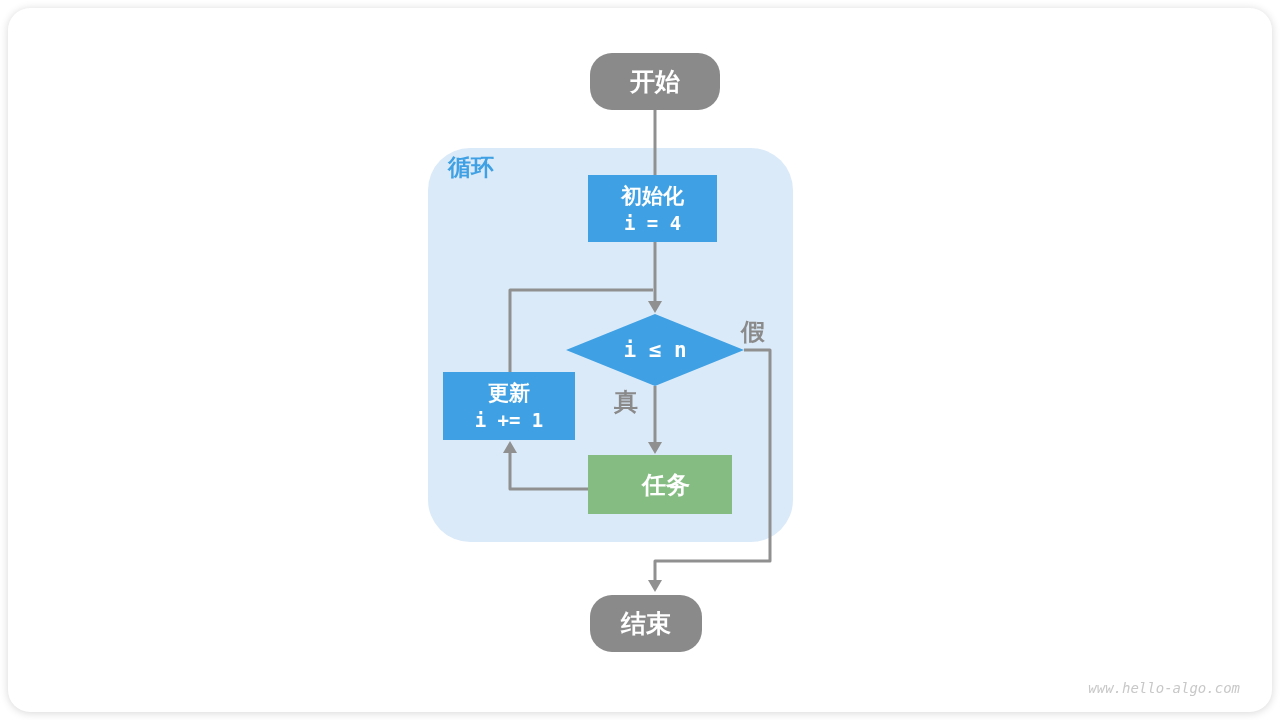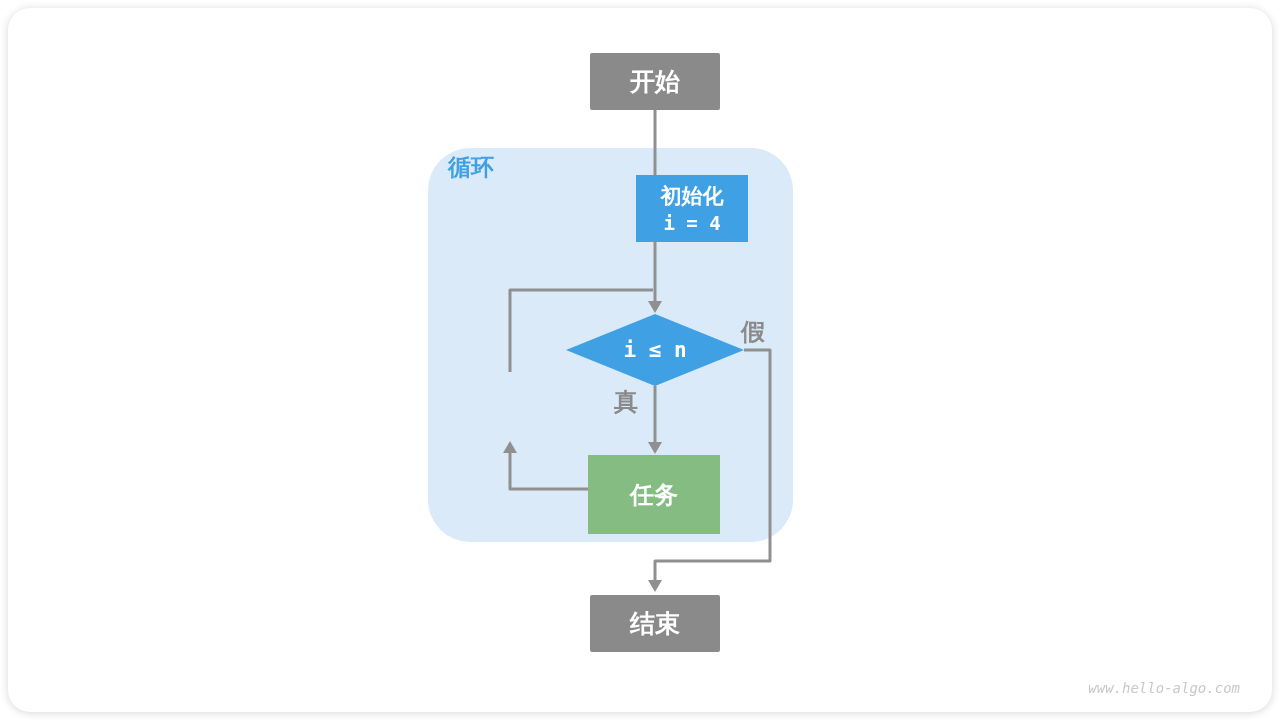--- a/index.html
+++ b/index.html
@@ -68,47 +68,48 @@
     display: flex;
     flex-direction: column;
     align-items: center;
     justify-content: center;
     color: #ffffff;
     z-index: 3;
     text-align: center;
   }
   .terminal {
     background: var(--terminal-gray, #8A8A8A);
-    border-radius: 2px;
+    border-radius: 22px;
     font-size: 25px;
     font-weight: 600;
   }
   .process {
     background: var(--process-blue, #3FA1E3);
   }
   .process .cn-line {
     font-size: 21px;
     font-weight: 600;
     line-height: 28px;
   }
   .process .code-line {
     font-family: "DejaVu Sans Mono", monospace;
     font-size: 19px;
     font-weight: 700;
     line-height: 26px;
   }
   .node-start { left: 590px; top: 53px;  width: 130px; height: 57px; }
-  .node-end   { left: 590px; top: 595px; width: 130px; height: 57px; }
-  .node-init  { left: 588px; top: 175px; width: 112px; height: 67px; margin-left: 48px; }
+  .node-end   { left: 590px; top: 595px; width: 112px; height: 57px; }
+  .node-init  { left: 588px; top: 175px; width: 129px; height: 67px; }
   .node-update{ left: 443px; top: 372px; width: 132px; height: 68px; }
   .node-task  {
-    left: 588px; top: 455px; width: 132px; height: 79px;
+    left: 588px; top: 455px; width: 132px; height: 59px;
     background: var(--task-green, #84BC81);
     font-size: 24px;
     font-weight: 600;
+    padding-left: 12px;
   }
   .node-diamond {
     left: 566px; top: 314px; width: 178px; height: 72px;
     background: var(--process-blue, #3FA1E3);
     clip-path: polygon(50% 0%, 100% 50%, 50% 100%, 0% 50%);
     font-family: "DejaVu Sans Mono", monospace;
     font-size: 21px;
     font-weight: 700;
   }
   .edge-label {
@@ -162,20 +163,24 @@
     <span class="code-line">i = 4</span>
   </div>
 
   <div class="node node-diamond">
     <span>i ≤ n</span>
   </div>
 
   <div class="edge-label edge-label-true">真</div>
   <div class="edge-label edge-label-false">假</div>
 
+  <div class="node process node-update">
+    <span class="cn-line">更新</span>
+    <span class="code-line">i += 1</span>
+  </div>
 
   <div class="node node-task">
     <span>任务</span>
   </div>
 
   <div class="node terminal node-end">
     <span>结束</span>
   </div>
 
   <div class="watermark">www.hello-algo.com</div>

